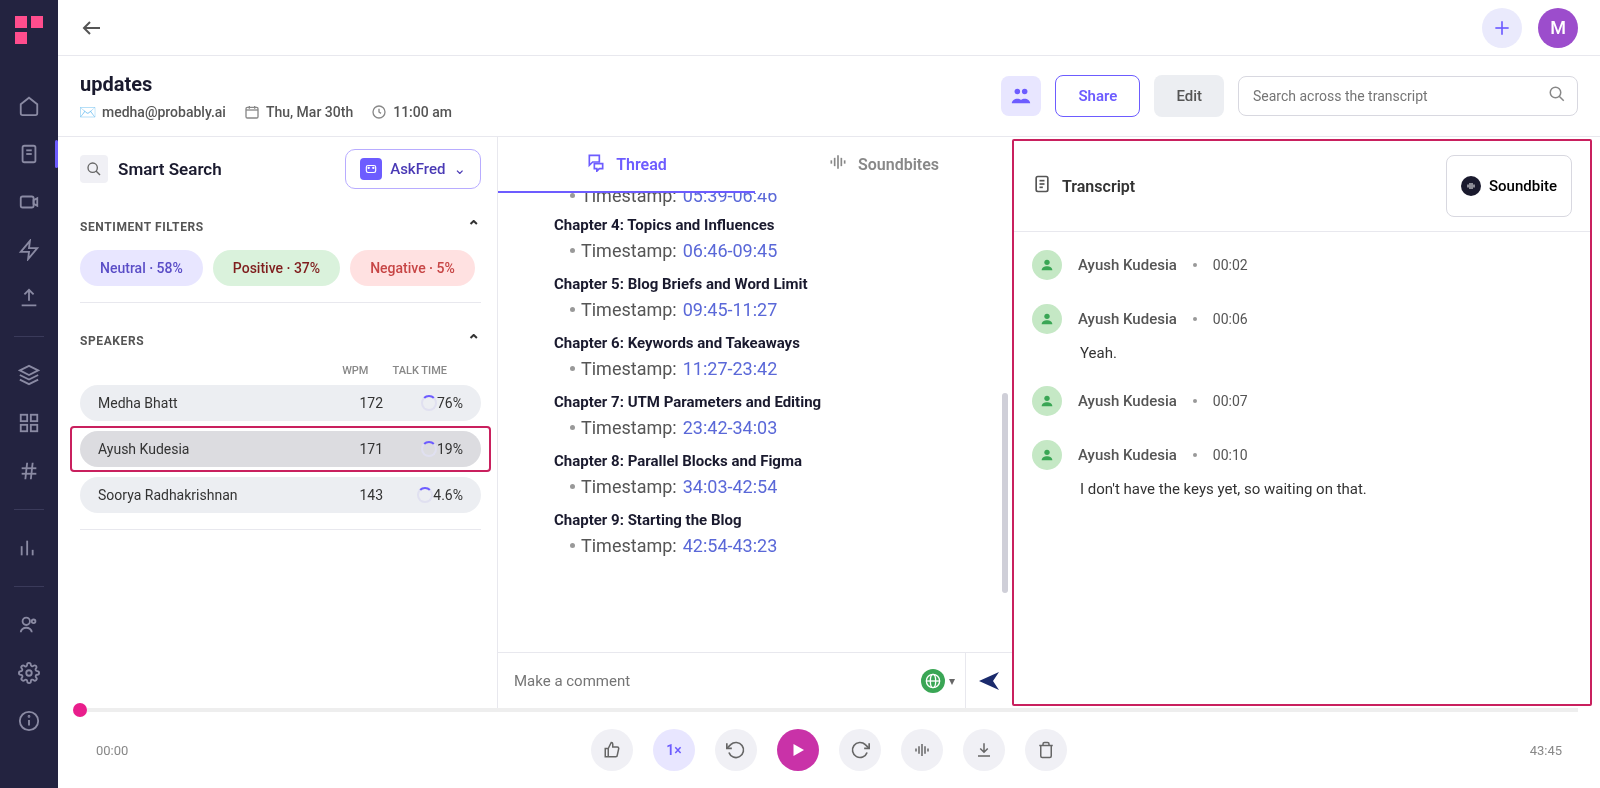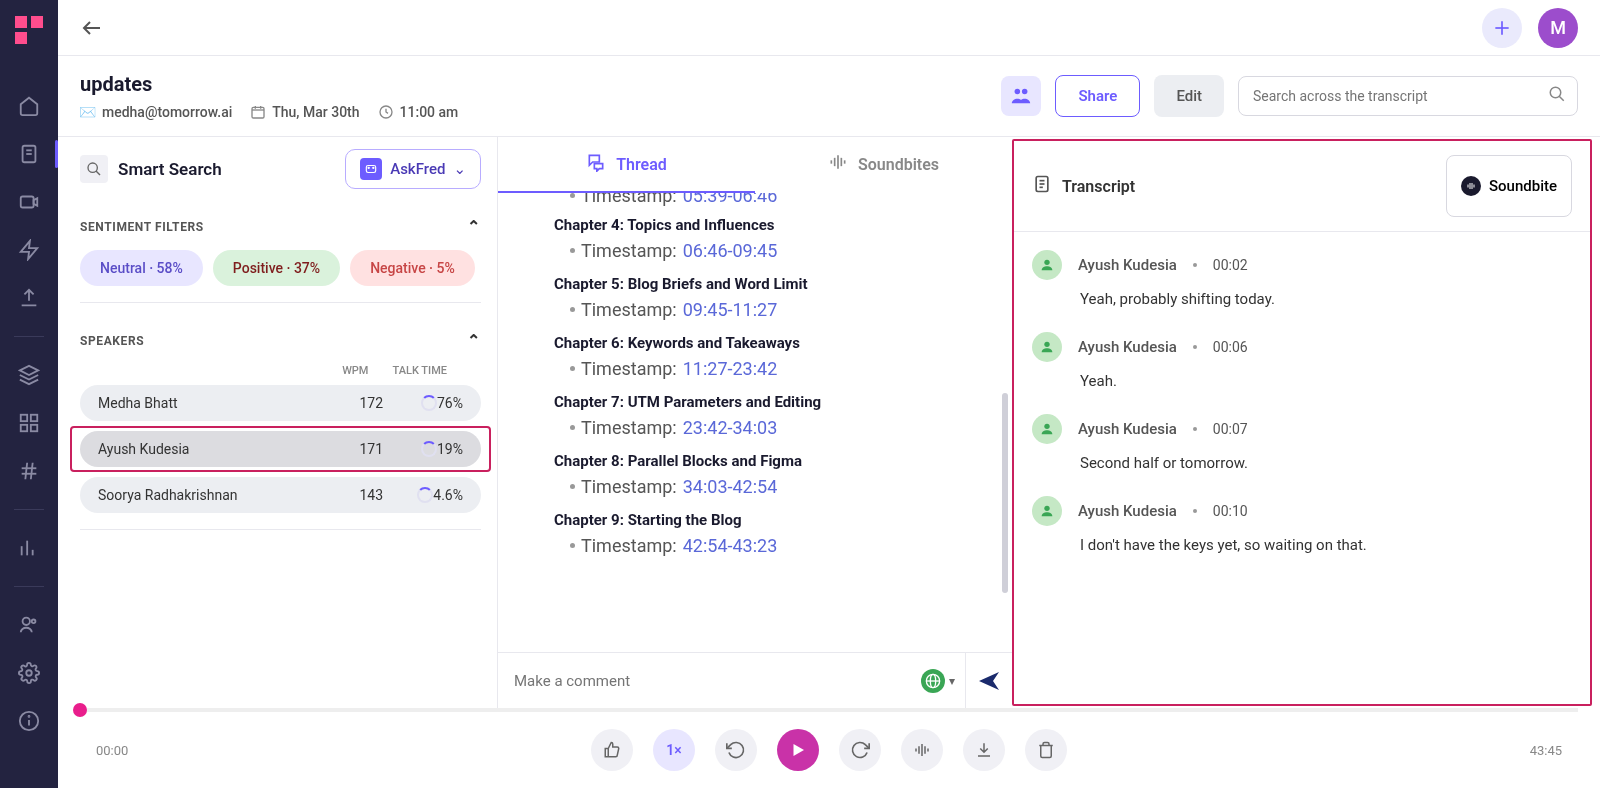--- a/index.html
+++ b/index.html
@@ -209,21 +209,21 @@
       </div>
     </div>
     <div class="hr-line"></div>
 
     <div class="header-row">
       <div class="header-left">
         <div class="page-title">updates</div>
         <div class="meta-row">
           <div class="meta-item">
             <span class="meta-icon">✉️</span>
-            <span>medha@tomorrow.ai</span>
+            <span>medha@probably.ai</span>
           </div>
           <div class="meta-item">
             <span class="meta-icon">
                 <svg width="16" height="16" viewBox="0 0 24 24" fill="none" stroke="#888" stroke-width="2">
                   <rect x="3" y="5" width="18" height="16" rx="2"></rect>
                   <line x1="3" y1="9" x2="21" y2="9"></line>
                   <line x1="8" y1="3" x2="8" y2="7"></line>
                   <line x1="16" y1="3" x2="16" y2="7"></line>
                 </svg>
               </span>
@@ -462,21 +462,20 @@
                 <span class="t-avatar">
                   <svg width="16" height="16" viewBox="0 0 24 24" fill="#3aa655">
                     <circle cx="12" cy="8" r="4"></circle>
                     <path d="M4 20c0-4 4-6 8-6s8 2 8 6"></path>
                   </svg>
                 </span>
                 <span class="t-name">Ayush Kudesia</span>
                 <span class="t-dot"></span>
                 <span class="t-time">00:02</span>
               </div>
-            <div class="t-text">Yeah, probably shifting today.</div>
           </div>
           <div class="t-entry">
             <div class="t-head">
                 <span class="t-avatar">
                   <svg width="16" height="16" viewBox="0 0 24 24" fill="#3aa655">
                     <circle cx="12" cy="8" r="4"></circle>
                     <path d="M4 20c0-4 4-6 8-6s8 2 8 6"></path>
                   </svg>
                 </span>
                 <span class="t-name">Ayush Kudesia</span>
@@ -490,21 +489,20 @@
                 <span class="t-avatar">
                   <svg width="16" height="16" viewBox="0 0 24 24" fill="#3aa655">
                     <circle cx="12" cy="8" r="4"></circle>
                     <path d="M4 20c0-4 4-6 8-6s8 2 8 6"></path>
                   </svg>
                 </span>
                 <span class="t-name">Ayush Kudesia</span>
                 <span class="t-dot"></span>
                 <span class="t-time">00:07</span>
               </div>
-            <div class="t-text">Second half or tomorrow.</div>
           </div>
           <div class="t-entry">
             <div class="t-head">
                 <span class="t-avatar">
                   <svg width="16" height="16" viewBox="0 0 24 24" fill="#3aa655">
                     <circle cx="12" cy="8" r="4"></circle>
                     <path d="M4 20c0-4 4-6 8-6s8 2 8 6"></path>
                   </svg>
                 </span>
                 <span class="t-name">Ayush Kudesia</span>

